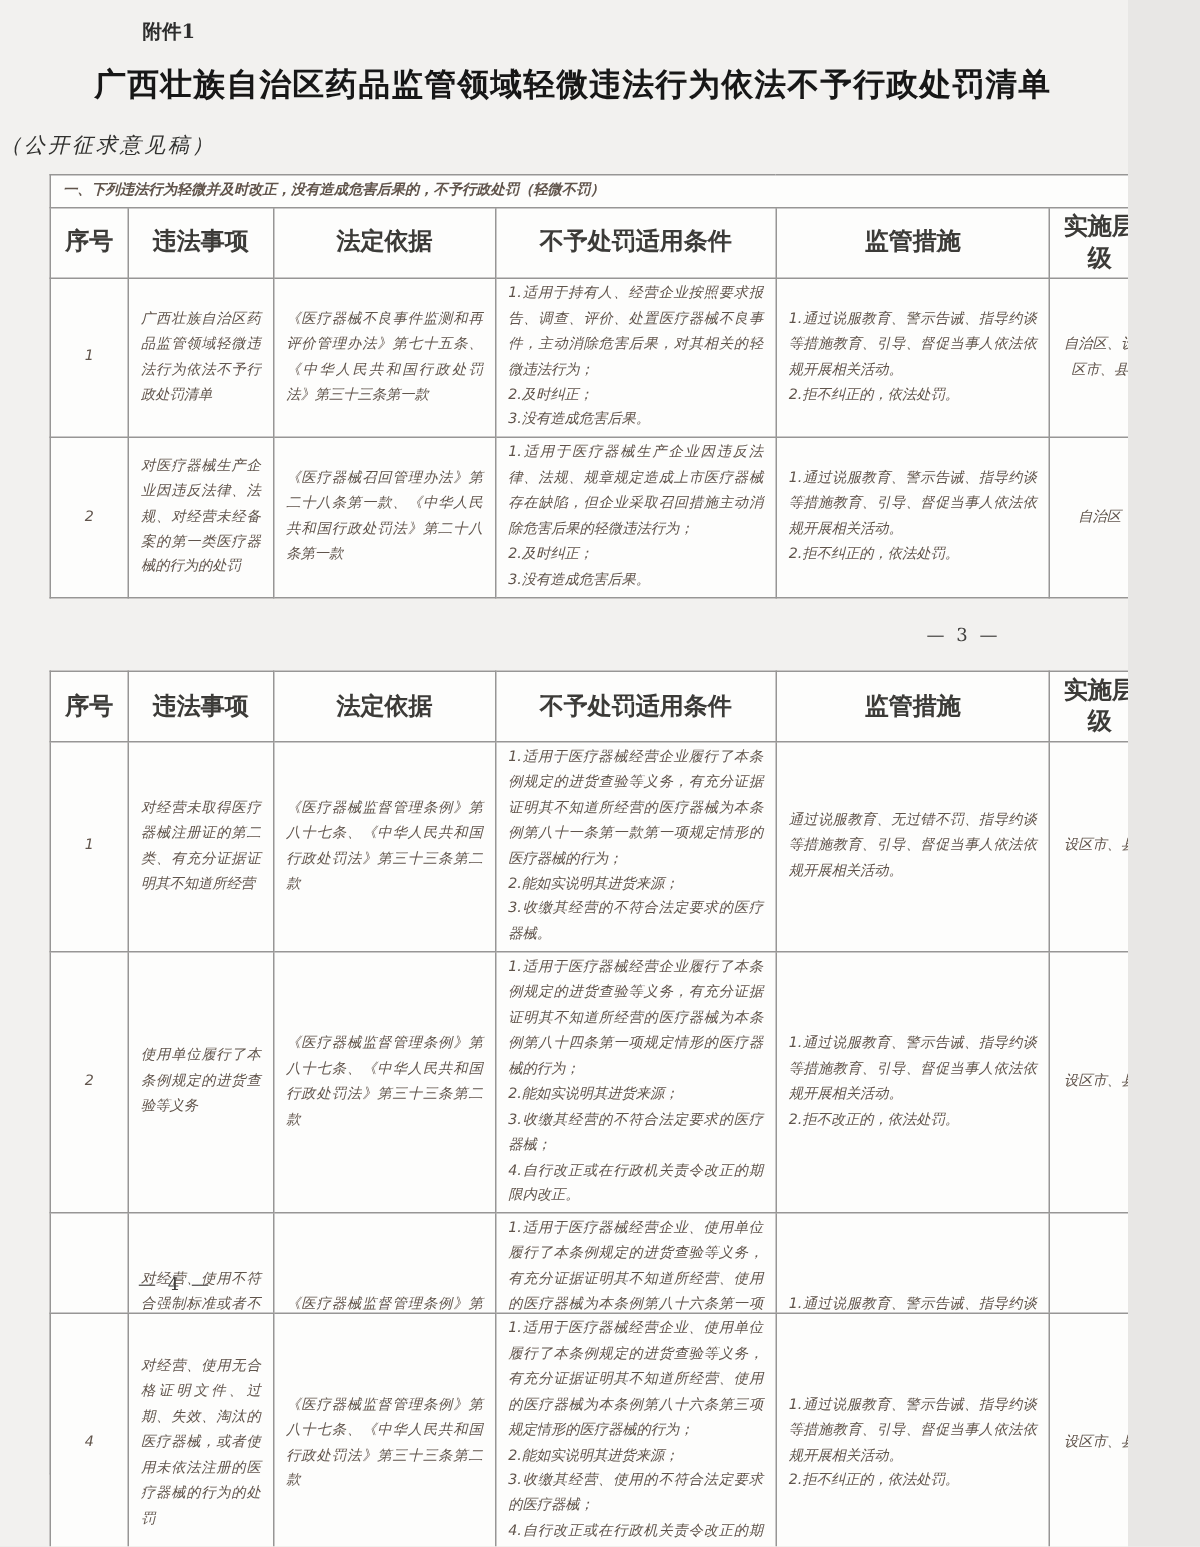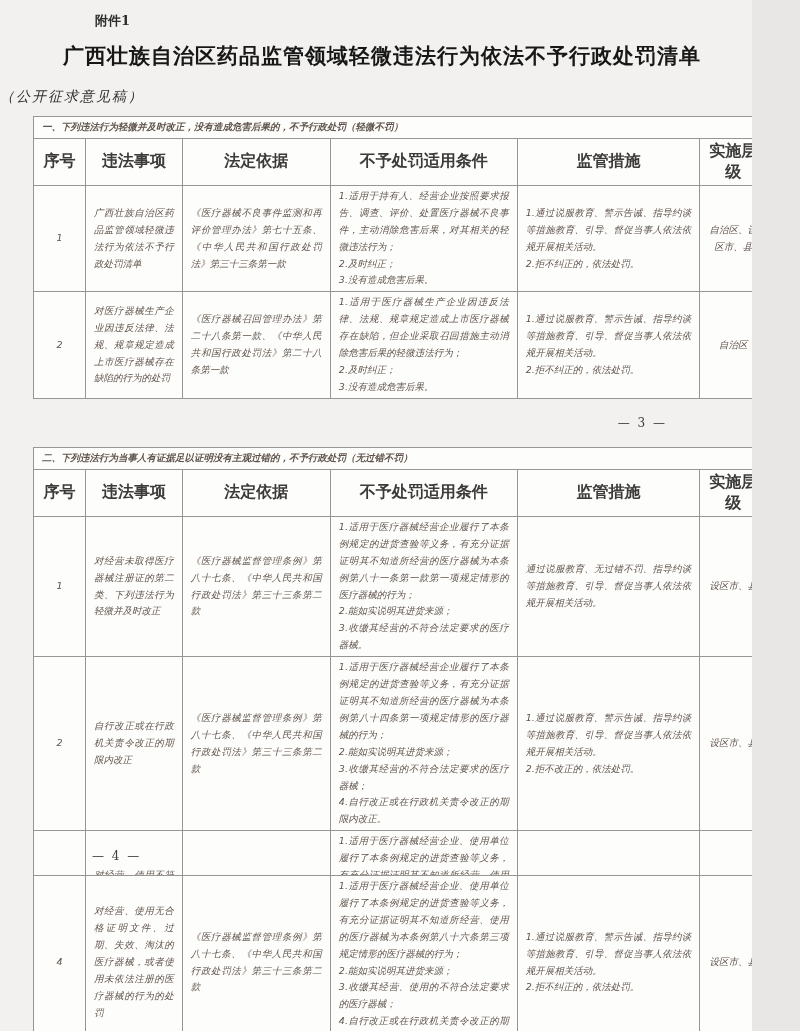--- a/index.html
+++ b/index.html
@@ -134,21 +134,21 @@
           <td class="c-basis">《医疗器械不良事件监测和再评价管理办法》第七十五条、《中华人民共和国行政处罚法》第三十三条第一款</td>
           <td class="c-cond">1.适用于持有人、经营企业按照要求报告、调查、评价、处置医疗器械不良事件，主动消除危害后果，对其相关的轻微违法行为；
 2.及时纠正；
 3.没有造成危害后果。</td>
           <td class="c-meas">1.通过说服教育、警示告诫、指导约谈等措施教育、引导、督促当事人依法依规开展相关活动。
 2.拒不纠正的，依法处罚。</td>
           <td class="c-level">自治区、设区市、县</td>
         </tr>
         <tr>
           <td class="c-no">2</td>
-          <td class="c-item">对医疗器械生产企业因违反法律、法规、规章规定造成上市医疗器械存在缺陷的行为的处罚</td>
+          <td class="c-item">对医疗器械生产企业因违反法律、法规、对经营未经备案的第一类医疗器械的行为的处罚</td>
           <td class="c-basis">《医疗器械召回管理办法》第二十八条第一款、《中华人民共和国行政处罚法》第二十八条第一款</td>
           <td class="c-cond">1.适用于医疗器械生产企业因违反法律、法规、规章规定造成上市医疗器械存在缺陷，但企业采取召回措施主动消除危害后果的轻微违法行为；
 2.及时纠正；
 3.没有造成危害后果。</td>
           <td class="c-meas">1.通过说服教育、警示告诫、指导约谈等措施教育、引导、督促当事人依法依规开展相关活动。
 2.拒不纠正的，依法处罚。</td>
           <td class="c-level">自治区</td>
         </tr>
       </tbody>
   </table>
@@ -159,45 +159,42 @@
     <colgroup>
       <col style="width:7.1%">
         <col style="width:13.2%">
         <col style="width:20.2%">
       <col style="width:25.5%">
         <col style="width:24.9%">
         <col style="width:9.1%">
     </colgroup>
     <tbody>
       <tr>
-        <td class="section-heading" colspan="6">二、下列违法行为当事人有证据足以证明没有主观过错的，不予行政处罚（无过错不罚）</td>
-      </tr>
-      <tr>
         <th>序号</th>
         <th>违法事项</th>
         <th>法定依据</th>
         <th>不予处罚适用条件</th>
         <th>监管措施</th>
         <th>实施层级</th>
       </tr>
     </tbody>
     <tbody>
         <tr>
           <td class="c-no">1</td>
-          <td class="c-item">对经营未取得医疗器械注册证的第二类、下列违法行为轻微并及时改正</td>
+          <td class="c-item">对经营未取得医疗器械注册证的第二类、有充分证据证明其不知道所经营</td>
           <td class="c-basis">《医疗器械监督管理条例》第八十七条、《中华人民共和国行政处罚法》第三十三条第二款</td>
           <td class="c-cond">1.适用于医疗器械经营企业履行了本条例规定的进货查验等义务，有充分证据证明其不知道所经营的医疗器械为本条例第八十一条第一款第一项规定情形的医疗器械的行为；
 2.能如实说明其进货来源；
 3.收缴其经营的不符合法定要求的医疗器械。</td>
           <td class="c-meas">通过说服教育、无过错不罚、指导约谈等措施教育、引导、督促当事人依法依规开展相关活动。</td>
           <td class="c-level">设区市、县</td>
         </tr>
         <tr>
           <td class="c-no">2</td>
-          <td class="c-item">自行改正或在行政机关责令改正的期限内改正</td>
+          <td class="c-item">使用单位履行了本条例规定的进货查验等义务</td>
           <td class="c-basis">《医疗器械监督管理条例》第八十七条、《中华人民共和国行政处罚法》第三十三条第二款</td>
           <td class="c-cond">1.适用于医疗器械经营企业履行了本条例规定的进货查验等义务，有充分证据证明其不知道所经营的医疗器械为本条例第八十四条第一项规定情形的医疗器械的行为；
 2.能如实说明其进货来源；
 3.收缴其经营的不符合法定要求的医疗器械；
 4.自行改正或在行政机关责令改正的期限内改正。</td>
           <td class="c-meas">1.通过说服教育、警示告诫、指导约谈等措施教育、引导、督促当事人依法依规开展相关活动。
 2.拒不改正的，依法处罚。</td>
           <td class="c-level">设区市、县</td>
         </tr>
         <tr>

